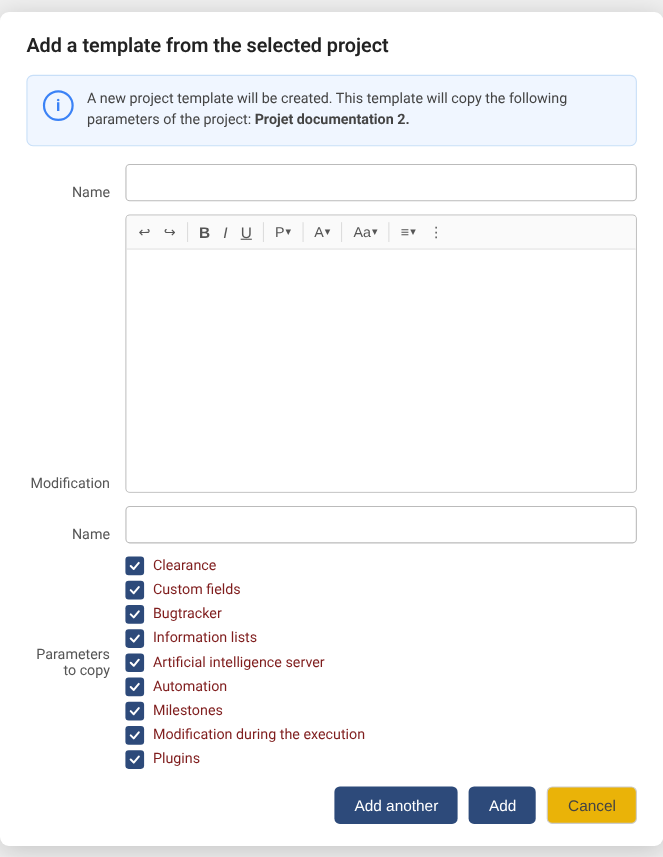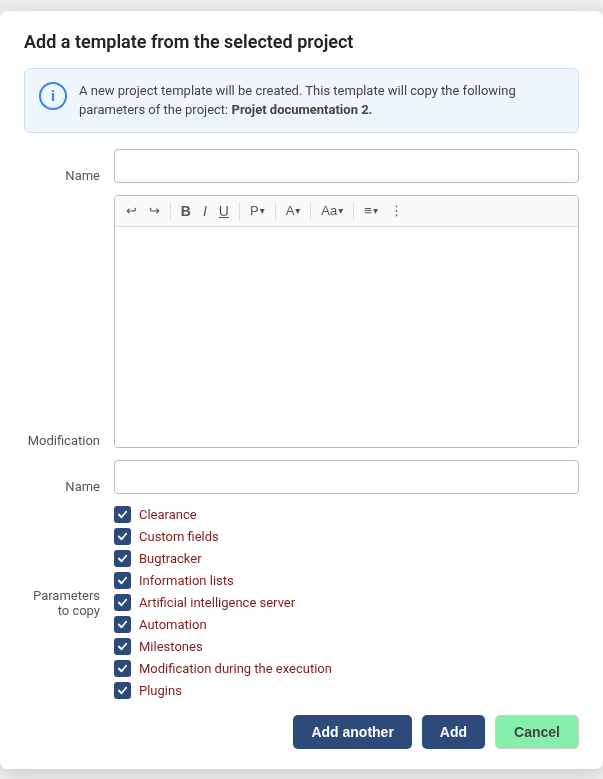--- a/index.html
+++ b/index.html
@@ -174,28 +174,28 @@
       justify-content: flex-end;
       gap: 10px;
       margin: 16px 24px 0 24px;
     }
     .btn {
       padding: 8px 18px;
       border-radius: 5px;
       border: none;
       font-size: 14px;
       cursor: pointer;
-      font-weight: 700;
+      font-weight: 400;
     }
     .btn-primary {
       background: #2d4a7a;
       color: #fff;
     }
     .btn-secondary {
-      background: #86efac;
+      background: #eab308;
       color: #444;
       border: 1px solid #ccc;
     }
     .chevron {
       font-size: 10px;
       margin-left: 1px;
     }
   </style>
 </head>
 <body>

